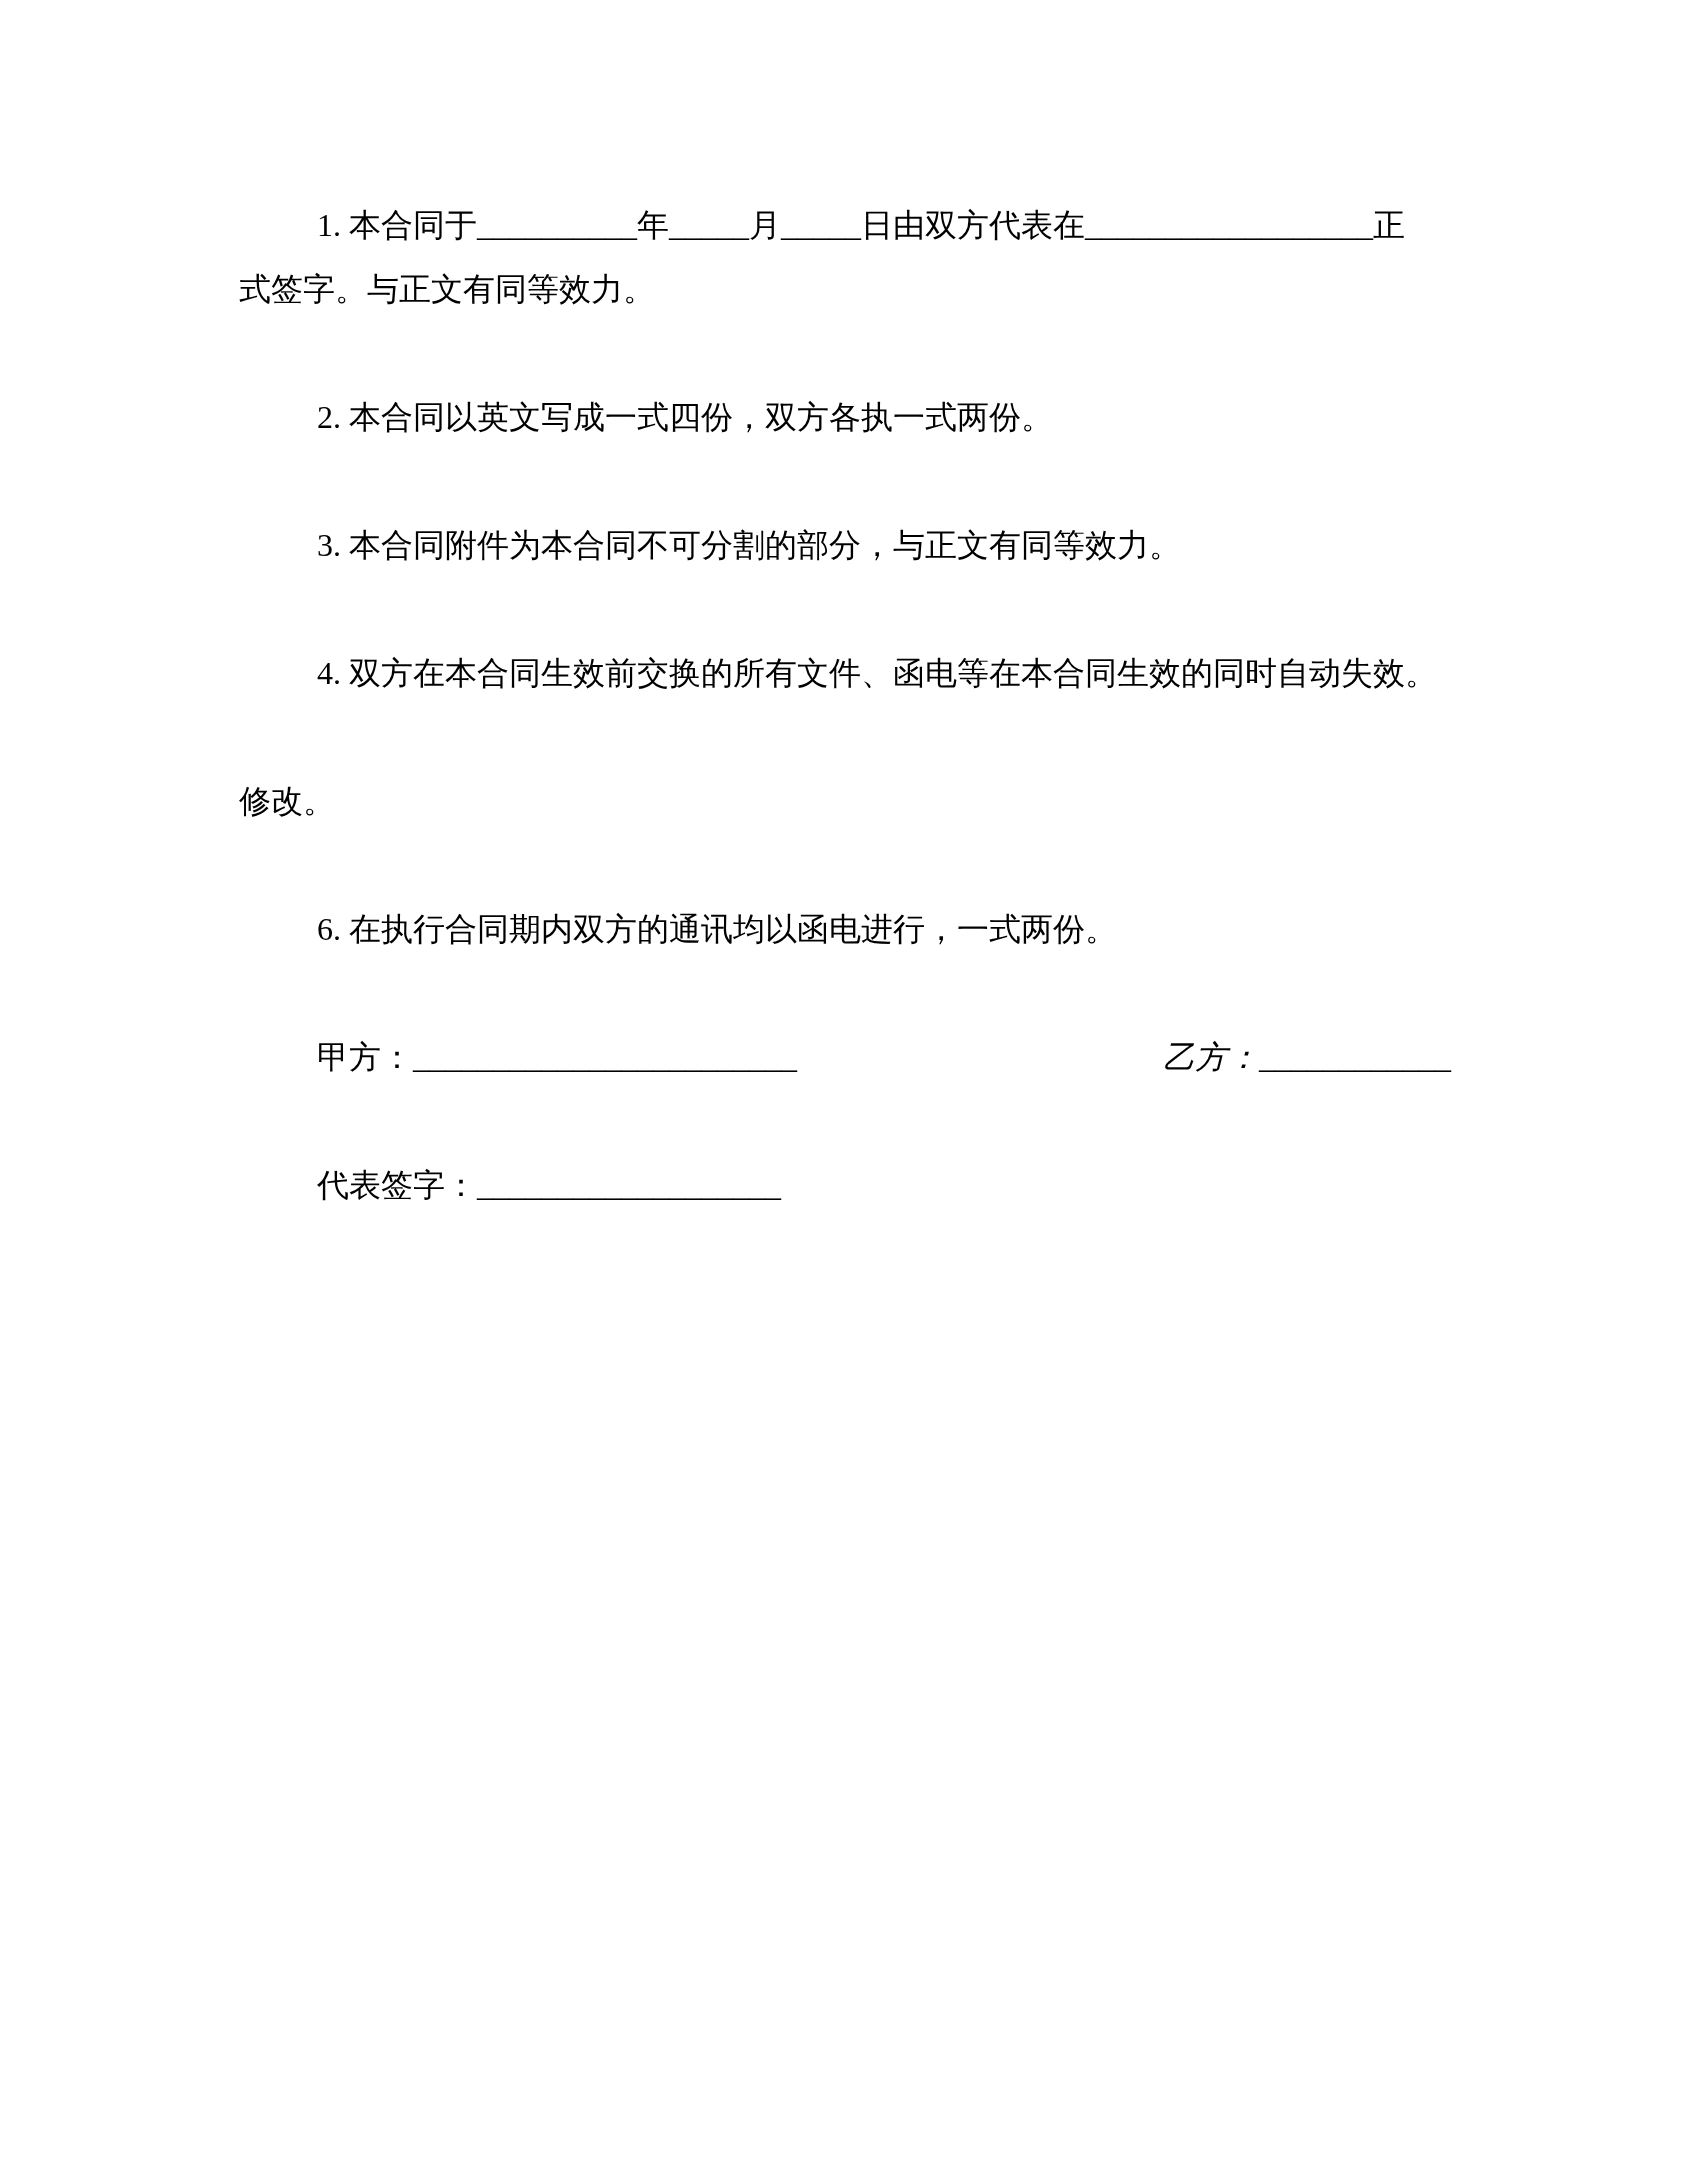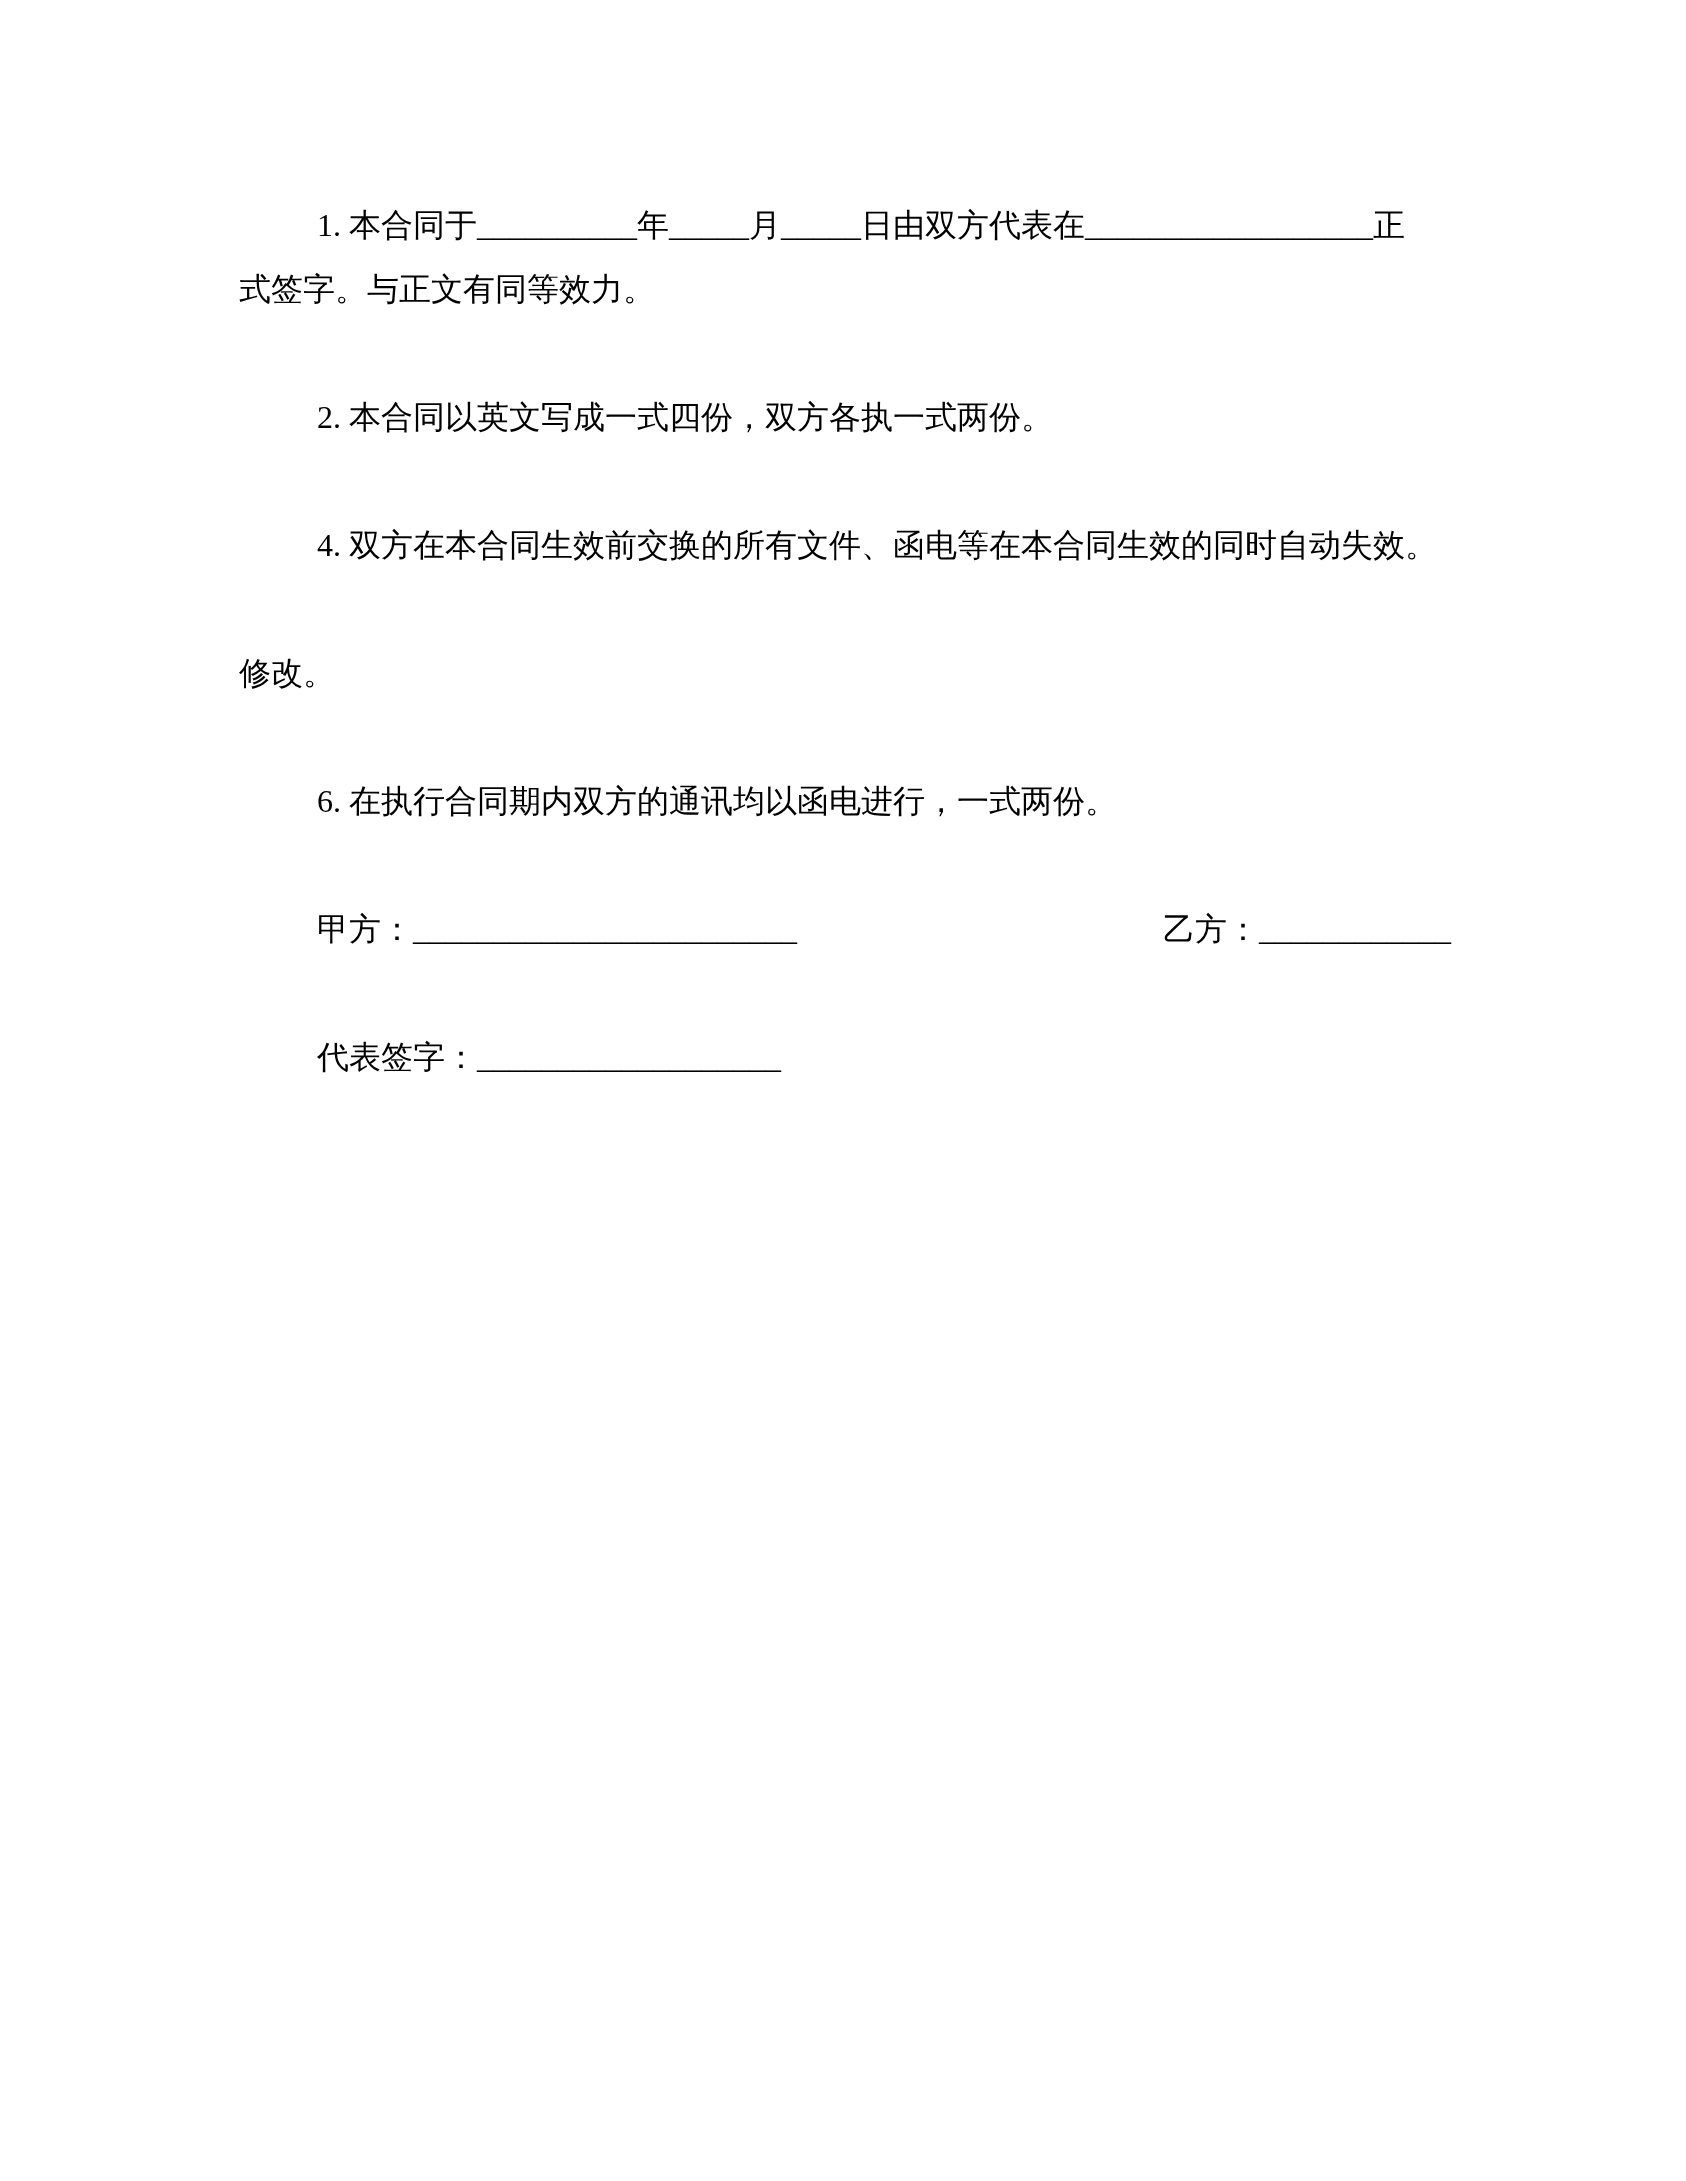--- a/index.html
+++ b/index.html
@@ -42,37 +42,41 @@
   }
   .sig-left {
     position: absolute;
     left: 78px;
     top: 0;
   }
   .sig-right {
     position: absolute;
     left: 924px;
     top: 0;
+    font-style: italic;
   }
 </style>
 </head>
 <body>
 
 <div class="page">
   <div class="content">
 
     <div class="clause">
       <div class="line indent">1. 本合同于__________年_____月_____日由双方代表在__________________正</div>
       <div class="line">式签字。与正文有同等效力。</div>
     </div>
 
     <div class="clause">
       <div class="line indent">2. 本合同以英文写成一式四份，双方各执一式两份。</div>
     </div>
 
+    <div class="clause">
+      <div class="line indent">3. 本合同附件为本合同不可分割的部分，与正文有同等效力。</div>
+    </div>
 
     <div class="clause">
       <div class="line indent">4. 双方在本合同生效前交换的所有文件、函电等在本合同生效的同时自动失效。</div>
     </div>
 
     <div class="clause">
       <div class="line">修改。</div>
     </div>
 
     <div class="clause">

